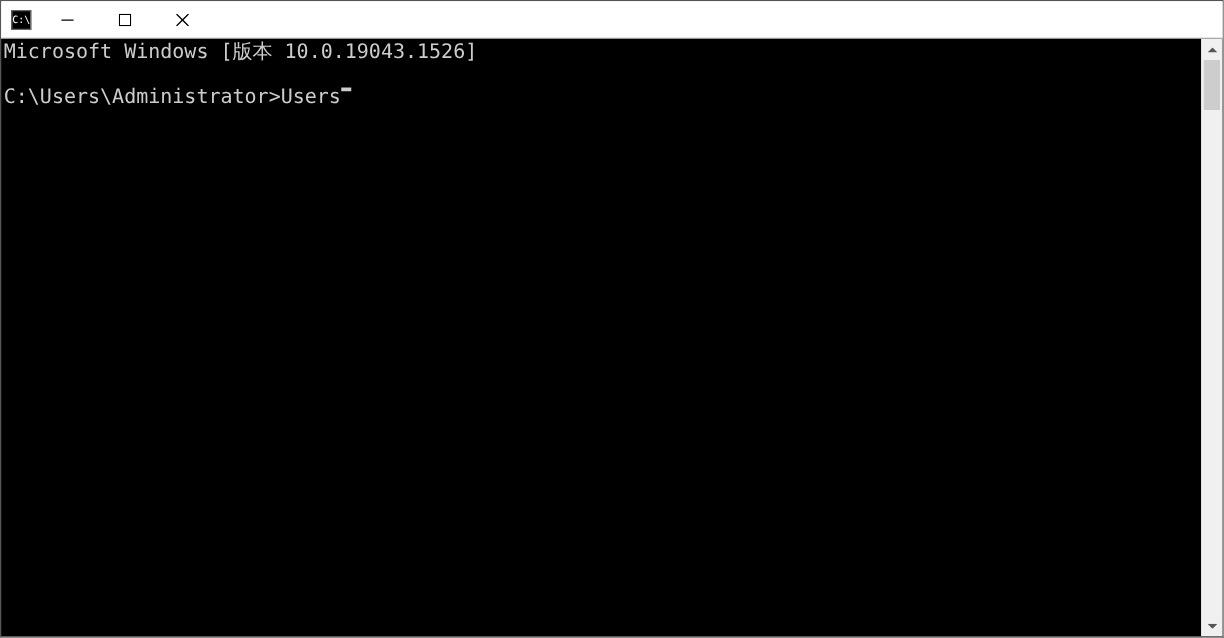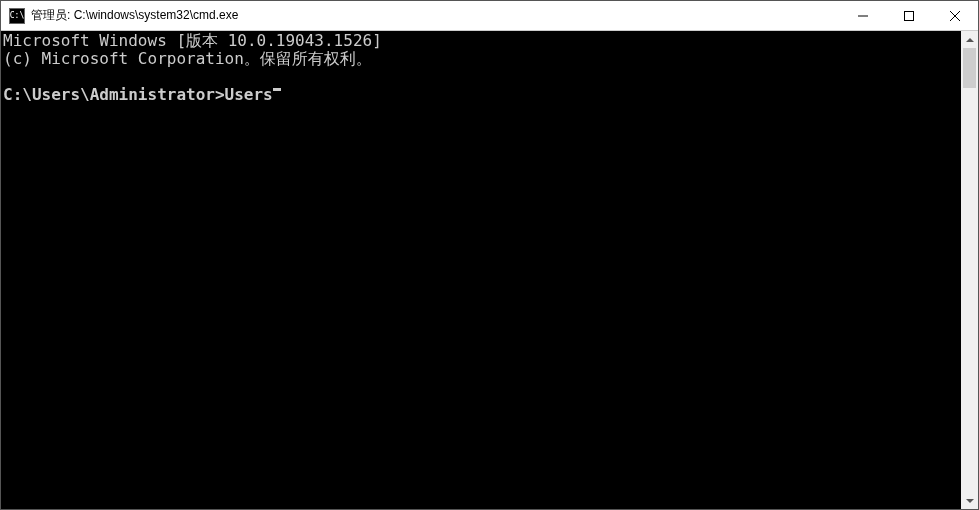--- a/index.html
+++ b/index.html
@@ -88,21 +88,20 @@
       overflow: hidden;
       letter-spacing: 0;
     }
     .console-line {
       display: block;
       min-height: 18px;
     }
     .prompt-line {
       display: flex;
       align-items: flex-start;
-      font-weight: bold;
     }
     .cursor {
       display: inline-block;
       width: 8px;
       height: 3px;
       background: #ccc;
       vertical-align: baseline;
       position: relative;
       top: 2px;
       margin-left: 0;
@@ -143,42 +142,41 @@
       height: 40px;
       background: #cdcdcd;
     }
   </style>
 </head>
 <body>
 
 <div class="window">
   <div class="titlebar">
     <div class="titlebar-icon">C:\</div>
-    <div class="titlebar-text">管理员: C:\windows\system32\cmd.exe</div>
     <div class="titlebar-controls">
       <button class="titlebar-btn">
         <svg viewBox="0 0 10 10">
             <line x1="0" y1="5" x2="10" y2="5" stroke="#000" stroke-width="1"></line>
           </svg>
       </button>
       <button class="titlebar-btn">
         <svg viewBox="0 0 10 10">
             <rect x="0.5" y="0.5" width="9" height="9" fill="none" stroke="#000" stroke-width="1"></rect>
           </svg>
       </button>
       <button class="titlebar-btn close">
         <svg viewBox="0 0 10 10">
             <line x1="0" y1="0" x2="10" y2="10" stroke="#000" stroke-width="1"></line>
             <line x1="10" y1="0" x2="0" y2="10" stroke="#000" stroke-width="1"></line>
           </svg>
       </button>
     </div>
   </div>
   <div class="content-area">
-    <div class="console"><span class="console-line">Microsoft Windows [版本 10.0.19043.1526]</span><span class="console-line">(c) Microsoft Corporation。保留所有权利。</span><span class="console-line"></span><span class="console-line prompt-line"><span>C:\Users\Administrator&gt;</span><span>Users</span><span class="cursor"></span></span></div>
+    <div class="console"><span class="console-line">Microsoft Windows [版本 10.0.19043.1526]</span><span class="console-line"></span><span class="console-line prompt-line"><span>C:\Users\Administrator&gt;</span><span>Users</span><span class="cursor"></span></span></div>
     <div class="scrollbar">
       <button class="scroll-btn">
         <svg width="8" height="4" viewBox="0 0 8 4">
             <polygon points="4,0 8,4 0,4" fill="#555"></polygon>
           </svg>
       </button>
       <div class="scroll-track">
         <div class="scroll-thumb"></div>
       </div>
       <button class="scroll-btn">

